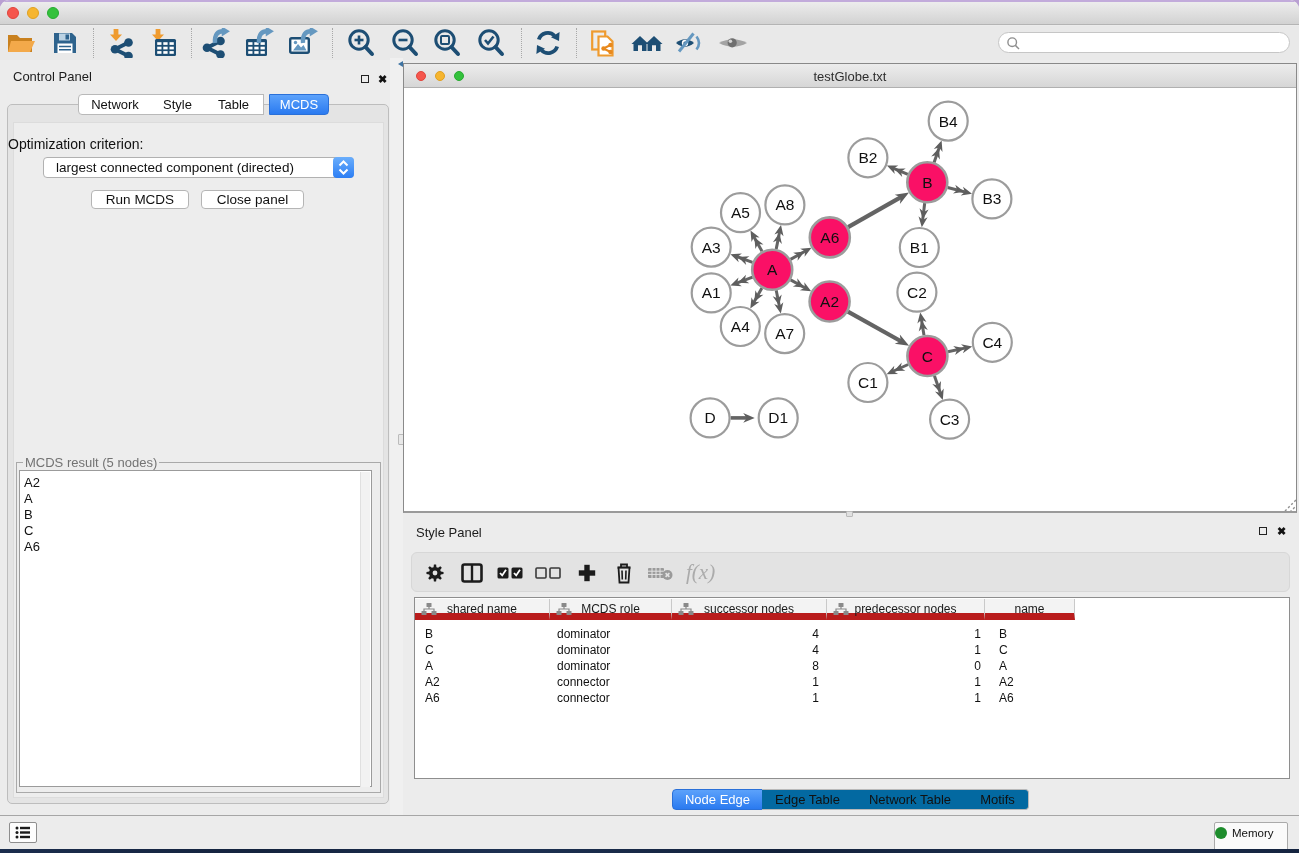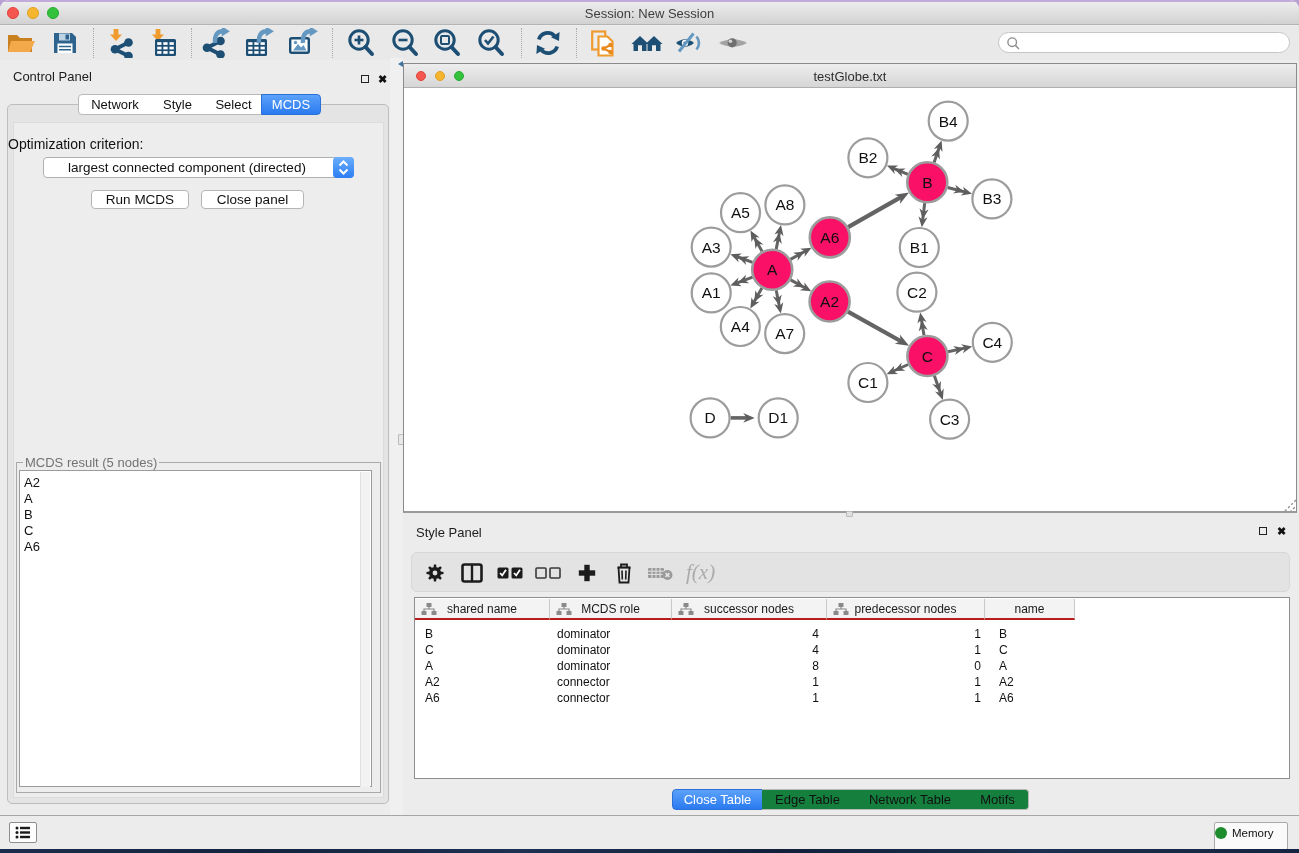--- a/index.html
+++ b/index.html
@@ -14,21 +14,21 @@
 .tsep{position:absolute;top:28px;height:30px;width:0;border-left:1px dotted #a8a8a8}
 #search{position:absolute;left:998px;top:32px;width:292px;height:21px;background:#fff;border:1px solid #c6c6c6;border-radius:11px}
 
 #cp-title{position:absolute;left:13px;top:69px;font-size:13px;color:#1c1c1c}
 #cp-box{position:absolute;left:7px;top:104px;width:382px;height:700px;background:#e4e4e4;border:1px solid #bdbdbd;border-radius:5px}
 #cp-inner{position:absolute;left:13px;top:122px;width:371px;height:676px;background:#ededed;border:1px solid #dcdcdc}
 .cptab{position:absolute;top:94px;height:21px;background:#fff;border:1px solid #b9b9b9;font-size:13px;color:#111;text-align:center;line-height:19px}
 .fl-sq{position:absolute;width:8px;height:8px;border:1.5px solid #222}
 .fl-x{position:absolute;font-size:11px;font-weight:bold;color:#111;line-height:11px}
 #opt-label{position:absolute;left:0;top:136px;width:390px;text-align:left;font-size:14px;color:#111}
-#dropdown{position:absolute;left:43px;top:157px;width:311px;height:21px;background:#fff;border:1px solid #b1b1b1;border-radius:4px;font-size:13.5px;color:#111;line-height:19px;padding-left:24px}
+#dropdown{position:absolute;left:43px;top:157px;width:311px;height:21px;background:#fff;border:1px solid #b1b1b1;border-radius:4px;font-size:13.5px;color:#111;line-height:19px;padding-left:12px}
 #dd-step{position:absolute;right:-1px;top:-1px;width:21px;height:21px;border-radius:4px;background:linear-gradient(#6aaefc,#2c7ef4);}
 .btn{position:absolute;top:190px;height:19px;background:#fff;border:1px solid #b5b5b5;border-radius:4px;font-size:13.5px;color:#111;text-align:center;line-height:17px}
 #fieldset{position:absolute;left:16px;top:462px;width:365px;height:331px;border:1px solid #a9a9a9}
 #fs-legend{position:absolute;left:6px;top:-8px;background:#ededed;font-size:13px;color:#737373;padding:0 2px}
 #mcds-list{position:absolute;left:2px;top:7px;width:353px;height:317px;background:#fff;border:1px solid #9b9b9b;font-size:13px;color:#111;line-height:16px;padding:4px 0 0 4px}
 #mcds-scroll{position:absolute;right:1px;top:1px;width:10px;height:315px;background:#f2f2f2;border-left:1px solid #e0e0e0}
 
 #vsplit{position:absolute;left:390px;top:58px;width:13px;height:758px;background:#f0f0f0}
 #vgrip{position:absolute;left:398px;top:434px;width:6px;height:11px;background:#e8e8e8;border:1px solid #bbb;border-radius:1px}
 #hgrip{position:absolute;left:846px;top:511px;width:7px;height:6px;background:#e0e0e0;border:1px solid #bbb;border-radius:1px}
@@ -38,37 +38,36 @@
 #net-title{position:absolute;width:100%;text-align:center;top:5px;font-size:13px;font-weight:normal;color:#2e2e2e}
 .tl2{position:absolute;top:7px;width:10px;height:10px;border-radius:50%}
 .net{position:absolute}
 .nl{font-family:"Liberation Sans",sans-serif;font-size:15.5px;fill:#101010;text-anchor:middle}
 #bluetri{position:absolute;left:398px;top:61px;width:0;height:0;border-top:3px solid transparent;border-bottom:3px solid transparent;border-right:5px solid #3f74a3}
 
 #tp-title{position:absolute;left:416px;top:525px;font-size:13px;color:#1c1c1c}
 #tp-toolbar{position:absolute;left:411px;top:552px;width:879px;height:40px;background:#e3e3e3;border:1px solid #d7d7d7;border-radius:6px}
 #fx{position:absolute;left:686px;top:560px;font-family:"Liberation Serif",serif;font-style:italic;font-size:21px;color:#ababab}
 #table{position:absolute;left:414px;top:597px;width:876px;height:182px;background:#fff;border:1px solid #8e8e8e}
-.th{position:absolute;top:599px;height:21px;background:#f3f3f3;border-right:1px solid #c9c9c9;border-bottom:2px solid #b91c1c;font-size:12px;color:#1a1a1a;text-align:center;line-height:21px}
+.th{position:absolute;top:599px;height:21px;background:#f3f3f3;border-right:1px solid #c9c9c9;border-bottom:7px solid #b91c1c;font-size:12px;color:#1a1a1a;text-align:center;line-height:21px}
 .td{position:absolute;height:16px;font-size:12px;color:#111;line-height:16px}
 .num{text-align:right}
-.bt{position:absolute;top:789px;height:21px;background:#15803d;border:1px solid #b9b9b9;font-size:13px;color:#111;text-align:center;line-height:19px}
+.bt{position:absolute;top:789px;height:21px;background:#0369a1;border:1px solid #b9b9b9;font-size:13px;color:#111;text-align:center;line-height:19px}
 
 #statusbar{position:absolute;left:0;top:815px;width:100%;height:34px;background:#ececec;border-top:1px solid #a6a6a6}
 #sb-btn{position:absolute;left:9px;top:822px;width:28px;height:21px;background:#fdfdfd;border:1px solid #8e8e8e;border-radius:2px}
 #mem-btn{position:absolute;left:1214px;top:822px;width:74px;height:34px;background:#fafafa;border:1px solid #aaa;border-radius:2px;font-size:11.5px;color:#111;text-align:left;line-height:21px}
 #navy{position:absolute;left:0;top:849px;width:1299px;height:4px;background:linear-gradient(90deg,#1b2d4d,#14233e 20%,#1d3152 40%,#12203a 60%,#1c2f4e 80%,#152440)}
 </style></head><body>
 
 <div id="win">
 <div id="titlebar">
       <div class="tl" style="left:7px;background:#f5564d;border:0.5px solid #e0443c"></div>
       <div class="tl" style="left:27px;background:#f6b52f;border:0.5px solid #e0a021"></div>
       <div class="tl" style="left:47px;background:#34c13c;border:0.5px solid #27ab31"></div>
-      <div id="title">Session: New Session</div>
     </div>
 <div id="toolbar"></div>
 <svg class="tbi" style="left:6px;top:31px" width="30" height="24" viewBox="0 0 30 24">
       <path d="M2 4 L11 4 L14 7 L26 7 L26 21 L2 21 Z" fill="#c9811f"></path>
       <path d="M5 10 L29 10 L24 21 L2 21 Z" fill="#f3a94a"></path>
     </svg>
 <svg class="tbi" style="left:52px;top:31px" width="26" height="24" viewBox="0 0 26 24">
       <path d="M2 2 L20 2 L24 6 L24 22 L2 22 Z" fill="#2e638d"></path>
       <rect x="7" y="2.5" width="11" height="7" fill="#bcd3e4"></rect>
       <rect x="13.5" y="3.5" width="3.5" height="5" fill="#2e638d"></rect>
@@ -220,22 +219,22 @@
         <line x1="9.4" y1="9.4" x2="13" y2="13" stroke="#8e8e8e" stroke-width="1.5"></line>
       </svg>
     </div>
 <div id="cp-title">Control Panel</div>
 <div class="fl-sq" style="left:361px;top:75px"></div>
 <div class="fl-x" style="left:378px;top:74px">✖</div>
 <div id="cp-box"></div>
     <div id="cp-inner"></div>
 <div class="cptab" style="left:78px;width:74px;border-radius:4px 0 0 4px">Network</div>
 <div class="cptab" style="left:151px;width:54px;border-left:none">Style</div>
-<div class="cptab" style="left:204px;width:60px;border-left:none">Select</div>
-<div class="cptab" style="left:261px;width:60px;background:linear-gradient(#5ca2fb,#2a7af0);color:#fff;border-color:#2a70d8;border-radius:0 4px 4px 0">MCDS</div>
+<div class="cptab" style="left:204px;width:60px;border-left:none">Table</div>
+<div class="cptab" style="left:269px;width:60px;background:linear-gradient(#5ca2fb,#2a7af0);color:#fff;border-color:#2a70d8;border-radius:0 4px 4px 0">MCDS</div>
 <div id="opt-label" style="left:8px">Optimization criterion:</div>
 <div id="dropdown">largest connected component (directed)<div id="dd-step"><svg width="21" height="21" viewBox="0 0 21 21">
           <path d="M6.5 8.5 L10.5 4.5 L14.5 8.5" fill="none" stroke="#fff" stroke-width="2"></path>
           <path d="M6.5 12.5 L10.5 16.5 L14.5 12.5" fill="none" stroke="#fff" stroke-width="2"></path>
         </svg></div></div>
 <div class="btn" style="left:91px;width:98px">Run MCDS</div>
 <div class="btn" style="left:201px;width:103px">Close panel</div>
 <div id="fieldset">
       <div id="fs-legend">MCDS result (5 nodes)</div>
       <div id="mcds-list">A2<br>A<br>B<br>C<br>A6<div id="mcds-scroll"></div></div>
@@ -474,21 +473,21 @@
 <div class="td" style="left:425px;top:674.1px;width:120px">A2</div>
 <div class="td" style="left:557px;top:674.1px;width:110px">connector</div>
 <div class="td num" style="left:700px;top:674.1px;width:119px">1</div>
 <div class="td num" style="left:860px;top:674.1px;width:121px">1</div>
 <div class="td" style="left:999px;top:674.1px;width:70px">A2</div>
 <div class="td" style="left:425px;top:690.3px;width:120px">A6</div>
 <div class="td" style="left:557px;top:690.3px;width:110px">connector</div>
 <div class="td num" style="left:700px;top:690.3px;width:119px">1</div>
 <div class="td num" style="left:860px;top:690.3px;width:121px">1</div>
 <div class="td" style="left:999px;top:690.3px;width:70px">A6</div>
-<div class="bt" style="left:672px;width:91px;background:linear-gradient(#5ca2fb,#2a7af0);color:#fff;border-color:#2a70d8;border-radius:4px 0 0 4px">Close Table</div>
+<div class="bt" style="left:672px;width:91px;background:linear-gradient(#5ca2fb,#2a7af0);color:#fff;border-color:#2a70d8;border-radius:4px 0 0 4px">Node Edge</div>
 <div class="bt" style="left:762px;width:92px;border-left:none">Edge Table</div>
 <div class="bt" style="left:853px;width:115px;border-left:none">Network Table</div>
 <div class="bt" style="left:967px;width:62px;border-left:none;border-radius:0 4px 4px 0">Motifs</div>
 <div id="statusbar"></div>
 <div id="sb-btn"><svg width="26" height="19" viewBox="0 0 26 19">
         <g fill="#1a1a1a">
           <circle cx="7" cy="5" r="1.5"></circle>
           <circle cx="7" cy="9.5" r="1.5"></circle>
           <circle cx="7" cy="14" r="1.5"></circle>
           <rect x="10" y="3.8" width="10" height="2.4"></rect>

